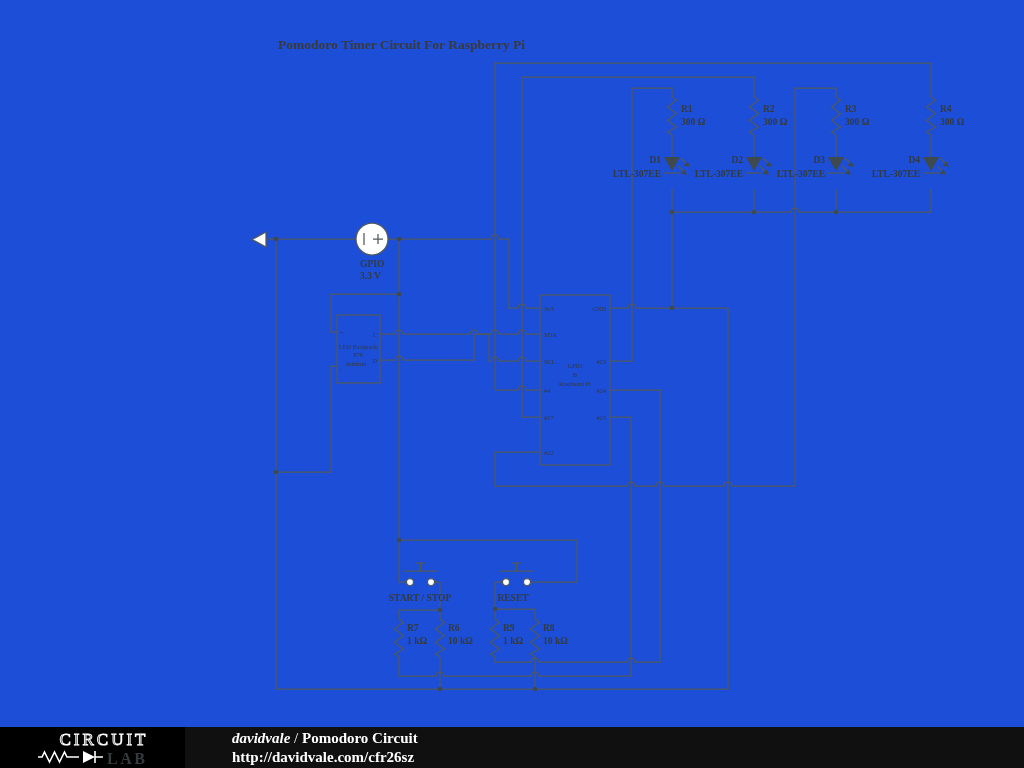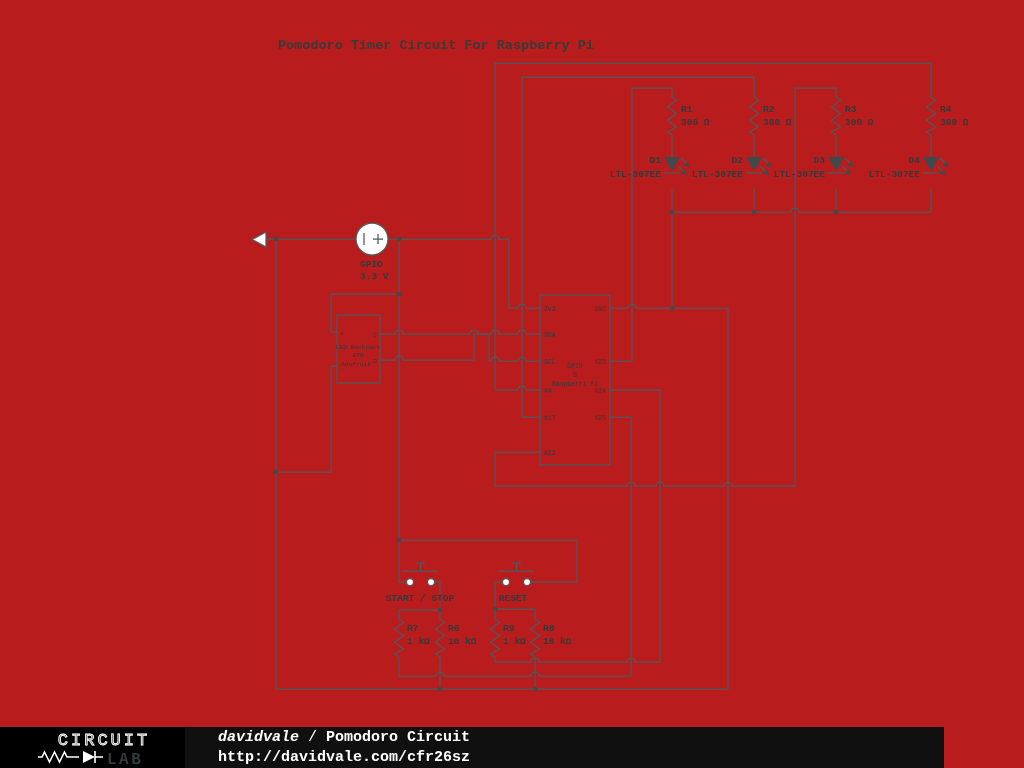--- a/index.html
+++ b/index.html
@@ -1,31 +1,31 @@
 <!DOCTYPE html>
 <html><head>
 <meta charset="utf-8">
 <style>
   html,body{margin:0;padding:0;background:#888;}
-  #stage{position:relative;width:1024px;height:768px;background:#b91c1c;overflow:hidden;
-         font-family:Liberation Mono, monospace;}
+  #stage{position:relative;width:1024px;height:768px;background:#1d4ed8;overflow:hidden;
+         font-family:Liberation Serif, serif;}
   #schematic{position:absolute;left:0;top:0;}
   svg text{fill:#333b3d;}
   .wire{stroke:#50595c;stroke-width:1.25;fill:none;}
   .comp{stroke:#50595c;stroke-width:1.25;fill:none;}
   .fillc{fill:#3f4a4d;stroke:none;}
   .openc{fill:#ffffff;stroke:#50595c;stroke-width:1.25;}
   .dot{fill:#3f4a4d;}
   .lbl{font-size:9.5px;font-weight:bold;}
   .pinlbl{font-size:6.4px;}
   .tiny{font-size:6.2px;}
   .title{font-size:13.5px;font-weight:bold;fill:#3a3a3a;}
-  #footer{position:absolute;left:0;top:727px;width:944px;height:41px;background:#101010;}
+  #footer{position:absolute;left:0;top:727px;width:1024px;height:41px;background:#101010;}
   #logo{position:absolute;left:0;top:0;width:185px;height:41px;background:#000;}
-  #footer-text{position:absolute;left:218px;top:1px;color:#fff;}
+  #footer-text{position:absolute;left:232px;top:1px;color:#fff;}
   #footer-text .l1{font-size:15px;line-height:20px;}
   #footer-text .l2{font-size:15px;line-height:19px;font-weight:bold;}
   .auth{font-style:italic;font-weight:bold;}
   .cname{font-weight:bold;}
 </style>
 </head>
 <body>
 
 <div id="stage">
 

